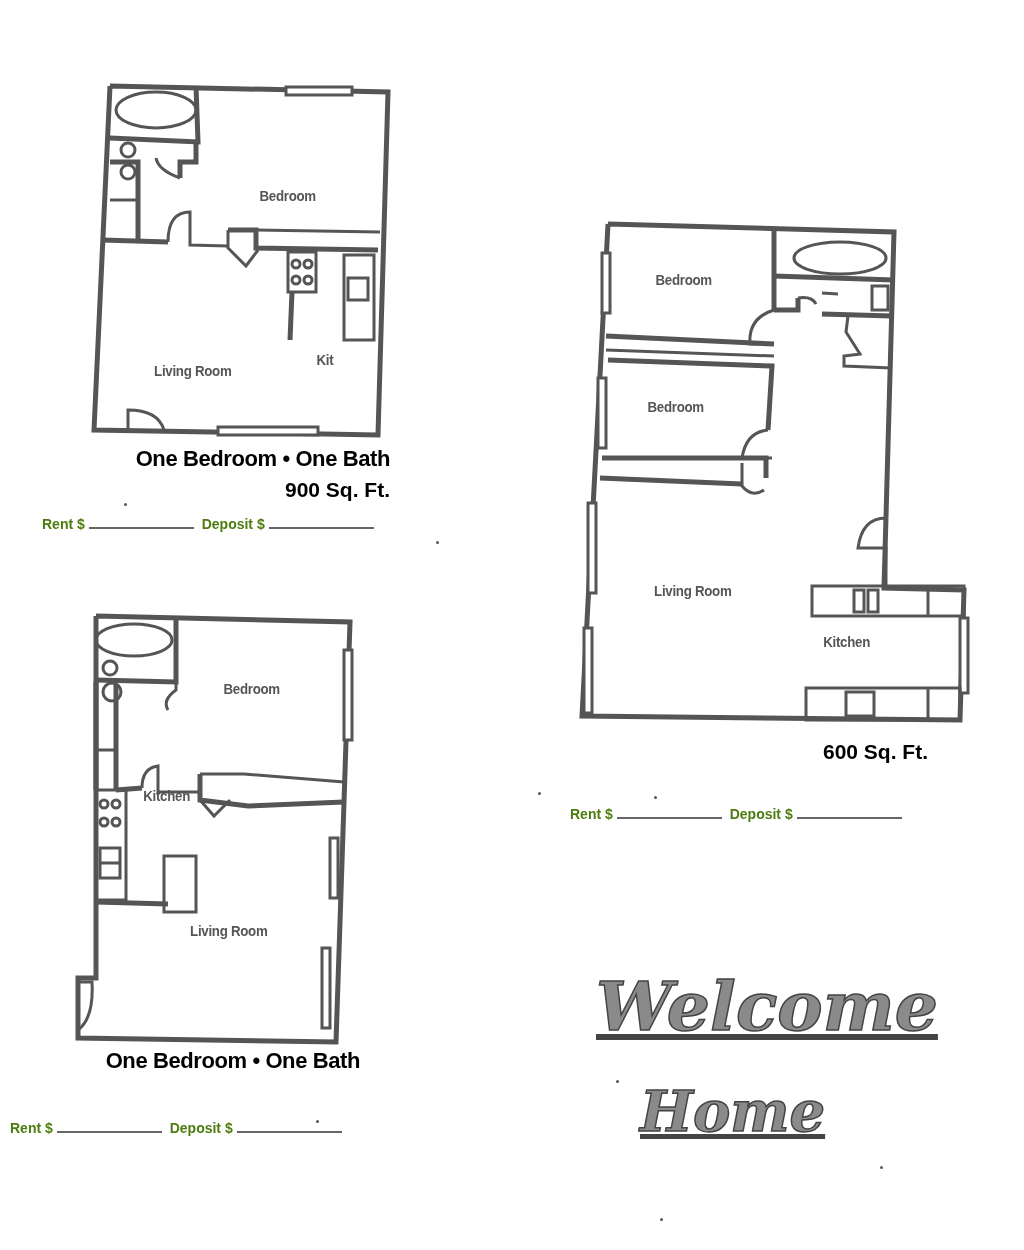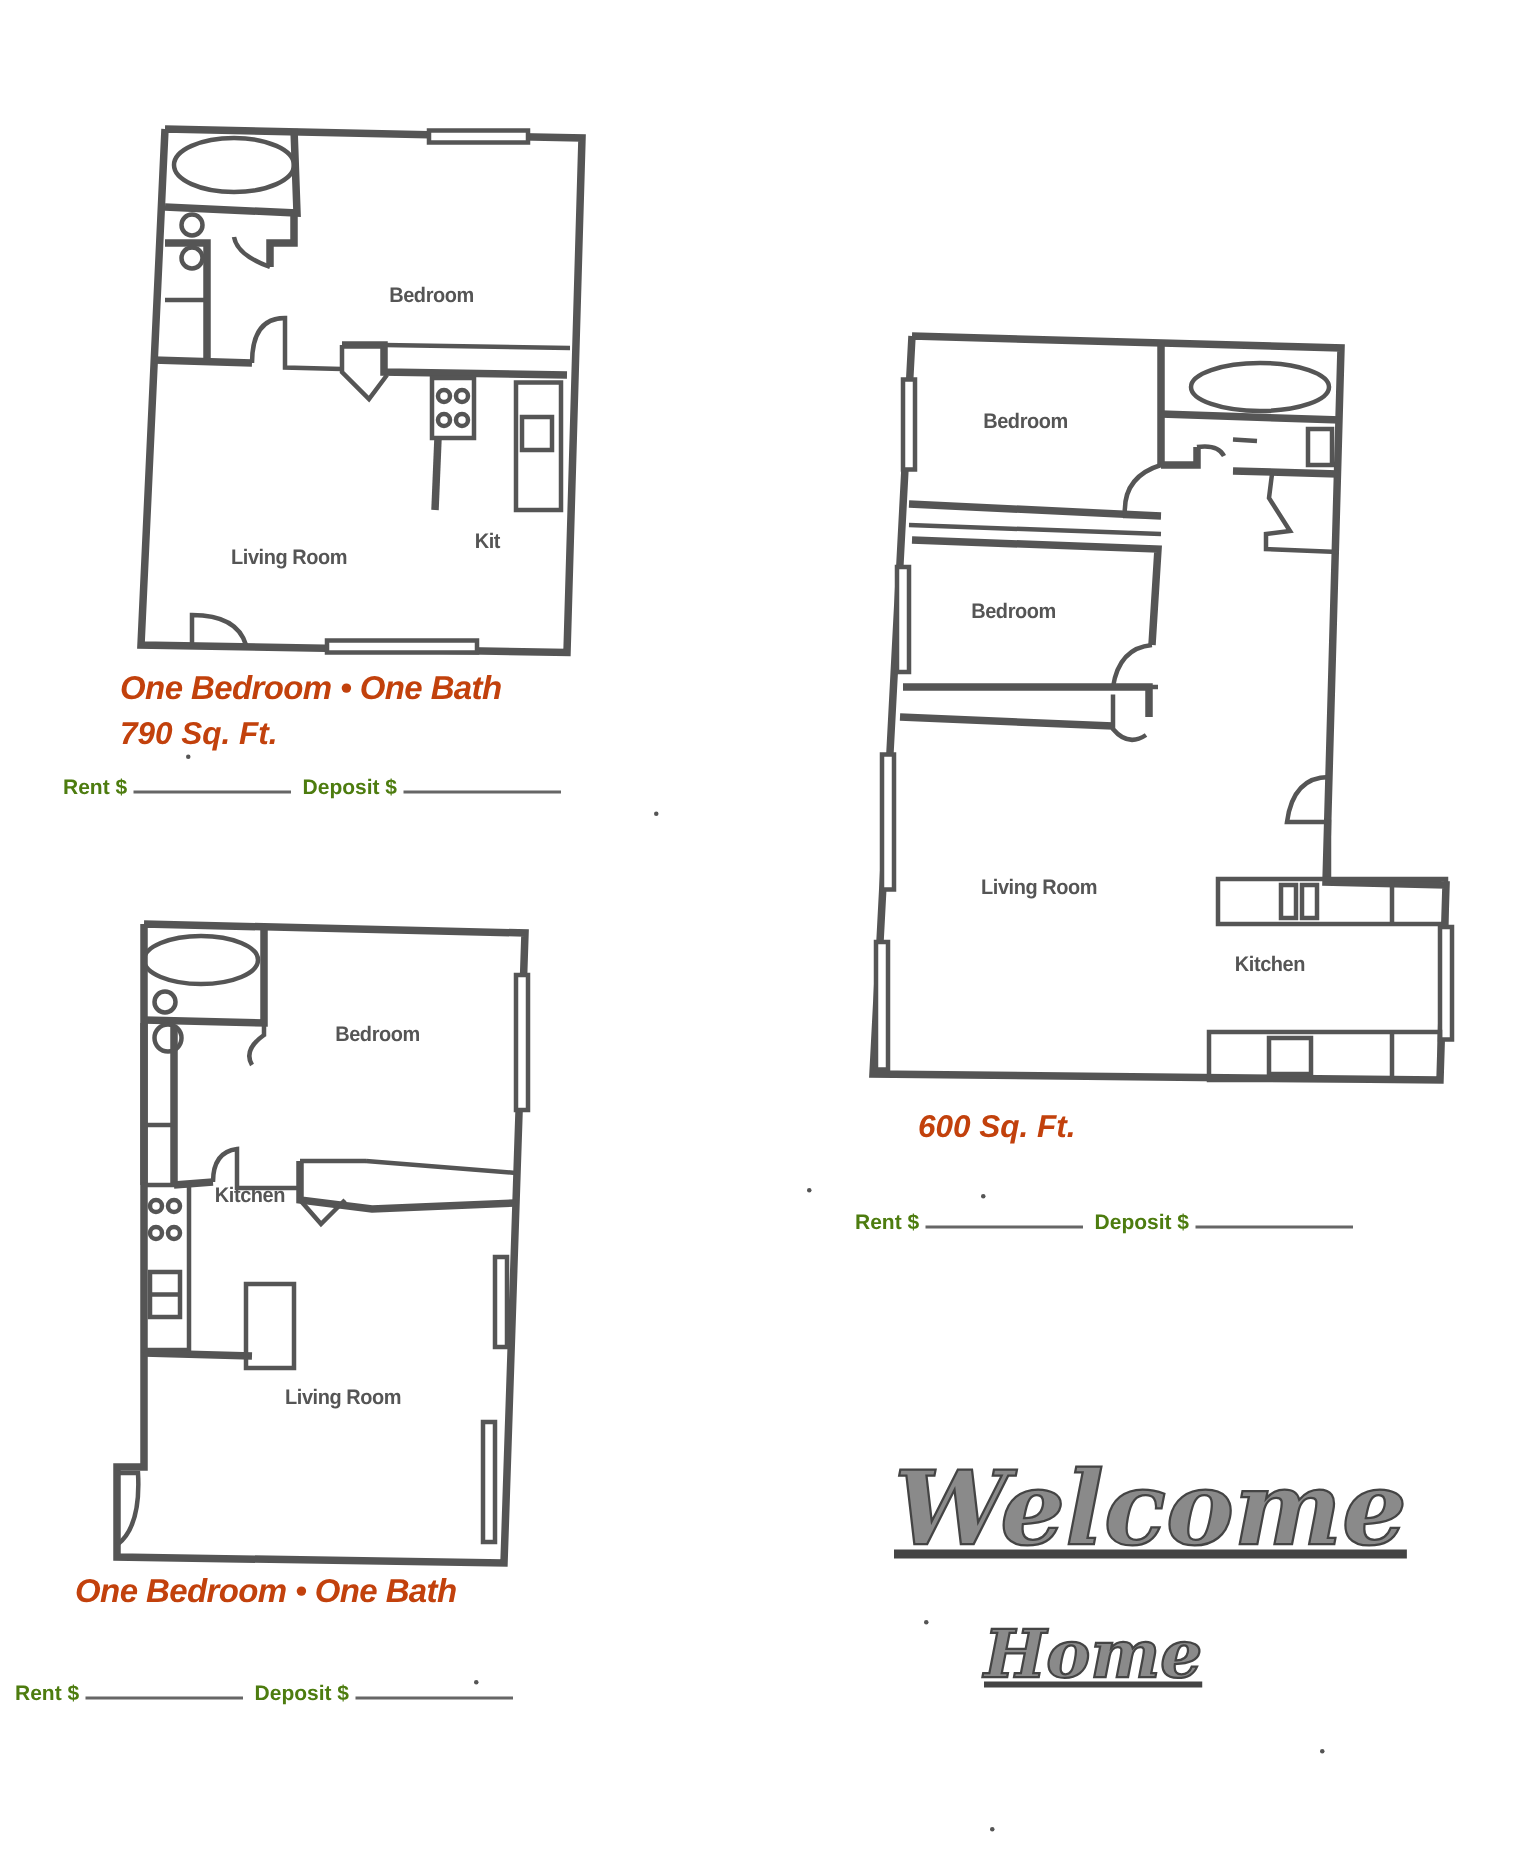--- a/index.html
+++ b/index.html
@@ -5,22 +5,22 @@
   html, body { margin: 0; padding: 0; background: #ffffff; }
   body { width: 1024px; height: 1250px; position: relative; overflow: hidden;
          font-family: "Liberation Sans", sans-serif; color: #4a4a4a; }
   .plan { position: absolute; }
   .plan svg { display: block; }
   .wall { fill: none; stroke: #555; stroke-width: 5; stroke-linejoin: miter; }
   .thin { fill: none; stroke: #555; stroke-width: 3; }
   .win { fill: #fff; stroke: #555; stroke-width: 3; }
   .room-label { position: absolute; font-size: 14px; font-weight: bold; color: #555;
                 letter-spacing: -0.3px; white-space: nowrap; transform: scaleX(0.95); }
-  .caption { position: absolute; text-align: left; font-style: italic; font-weight: bold;
-             color: #c2410c; white-space: nowrap; }
+  .caption { position: absolute; text-align: right; font-weight: bold;
+             color: #000000; white-space: nowrap; }
   .caption .type { font-size: 22px; letter-spacing: -0.4px; }
   .caption .sqft { font-size: 21px; margin-top: 6px; }
   .rentline { position: absolute; font-size: 14px; font-weight: bold; color: #4d7c0f; white-space: nowrap; }
   .rentline .blank { display: inline-block; width: 105px; border-bottom: 2px solid #666; margin: 0 4px; vertical-align: baseline; }
   .welcome { position: absolute; font-family: "DejaVu Serif", serif; font-style: italic; font-weight: bold;
              color: #8a8a8a; text-decoration: underline; -webkit-text-stroke: 1.5px #444; }
   .speck { position: absolute; width: 3px; height: 3px; background: #555; border-radius: 50%; }
 </style>
 </head>
 <body>
@@ -60,21 +60,21 @@
 
     <path class="thin" d="M40,350 L40,330 Q70,330 76,350"></path>
   </svg>
   <span class="room-label" style="left:170px; top:108px;">Bedroom</span>
   <span class="room-label" style="left:64px; top:283px;">Living Room</span>
   <span class="room-label" style="left:228px; top:272px;">Kit</span>
 </div>
 
 <div class="caption" style="left:80px; top:446px; width:310px;">
   <div class="type">One Bedroom • One Bath</div>
-  <div class="sqft">790 Sq. Ft.</div>
+  <div class="sqft">900 Sq. Ft.</div>
 </div>
 <div class="rentline" style="left:42px; top:516px;">
   <span>Rent $</span><span class="blank"></span>
   <span>Deposit $</span><span class="blank"></span>
 </div>
 
 <div class="plan" style="left:576px; top:218px;">
   <svg width="395" height="505" viewBox="0 0 395 505">
 
     <polyline class="wall" points="32,6 318,14 308,370 388,372 384,502 6,498 32,6"></polyline>
@@ -176,21 +176,21 @@
 
 <div class="caption" style="left:50px; top:1048px; width:310px;">
   <div class="type">One Bedroom • One Bath</div>
 </div>
 <div class="rentline" style="left:10px; top:1120px;">
   <span>Rent $</span><span class="blank"></span>
   <span>Deposit $</span><span class="blank"></span>
 </div>
 
 <div class="welcome" style="left:596px; top:966px; font-size:68px;">Welcome</div>
-<div class="welcome" style="left:656px; top:1078px; font-size:44px;">Home</div>
+<div class="welcome" style="left:640px; top:1078px; font-size:56px;">Home</div>
 
 <div class="speck" style="left:124px; top:503px;"></div>
 <div class="speck" style="left:436px; top:541px;"></div>
 <div class="speck" style="left:654px; top:796px;"></div>
 <div class="speck" style="left:538px; top:792px;"></div>
 <div class="speck" style="left:616px; top:1080px;"></div>
 <div class="speck" style="left:880px; top:1166px;"></div>
 <div class="speck" style="left:660px; top:1218px;"></div>
 <div class="speck" style="left:316px; top:1120px;"></div>
 

